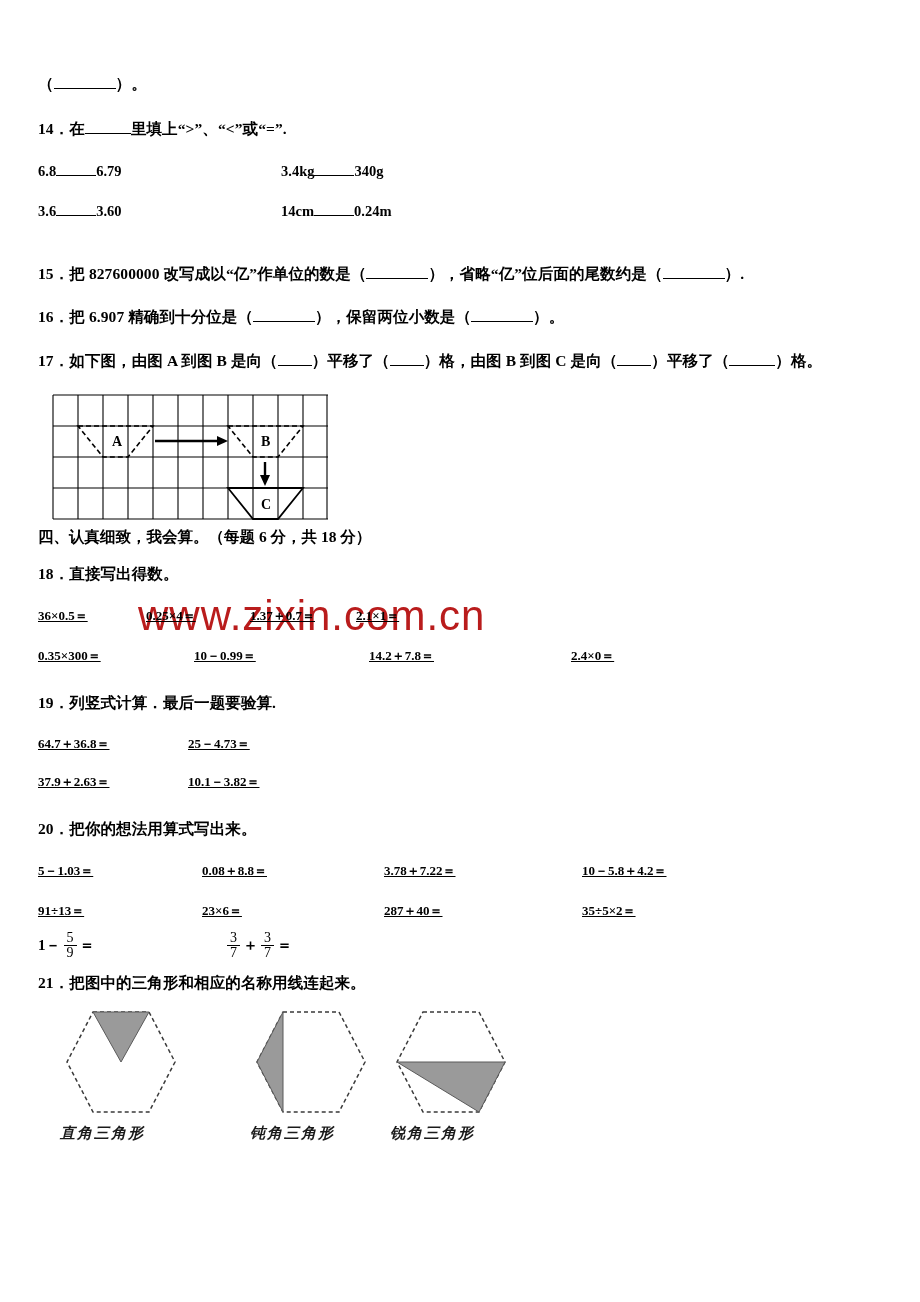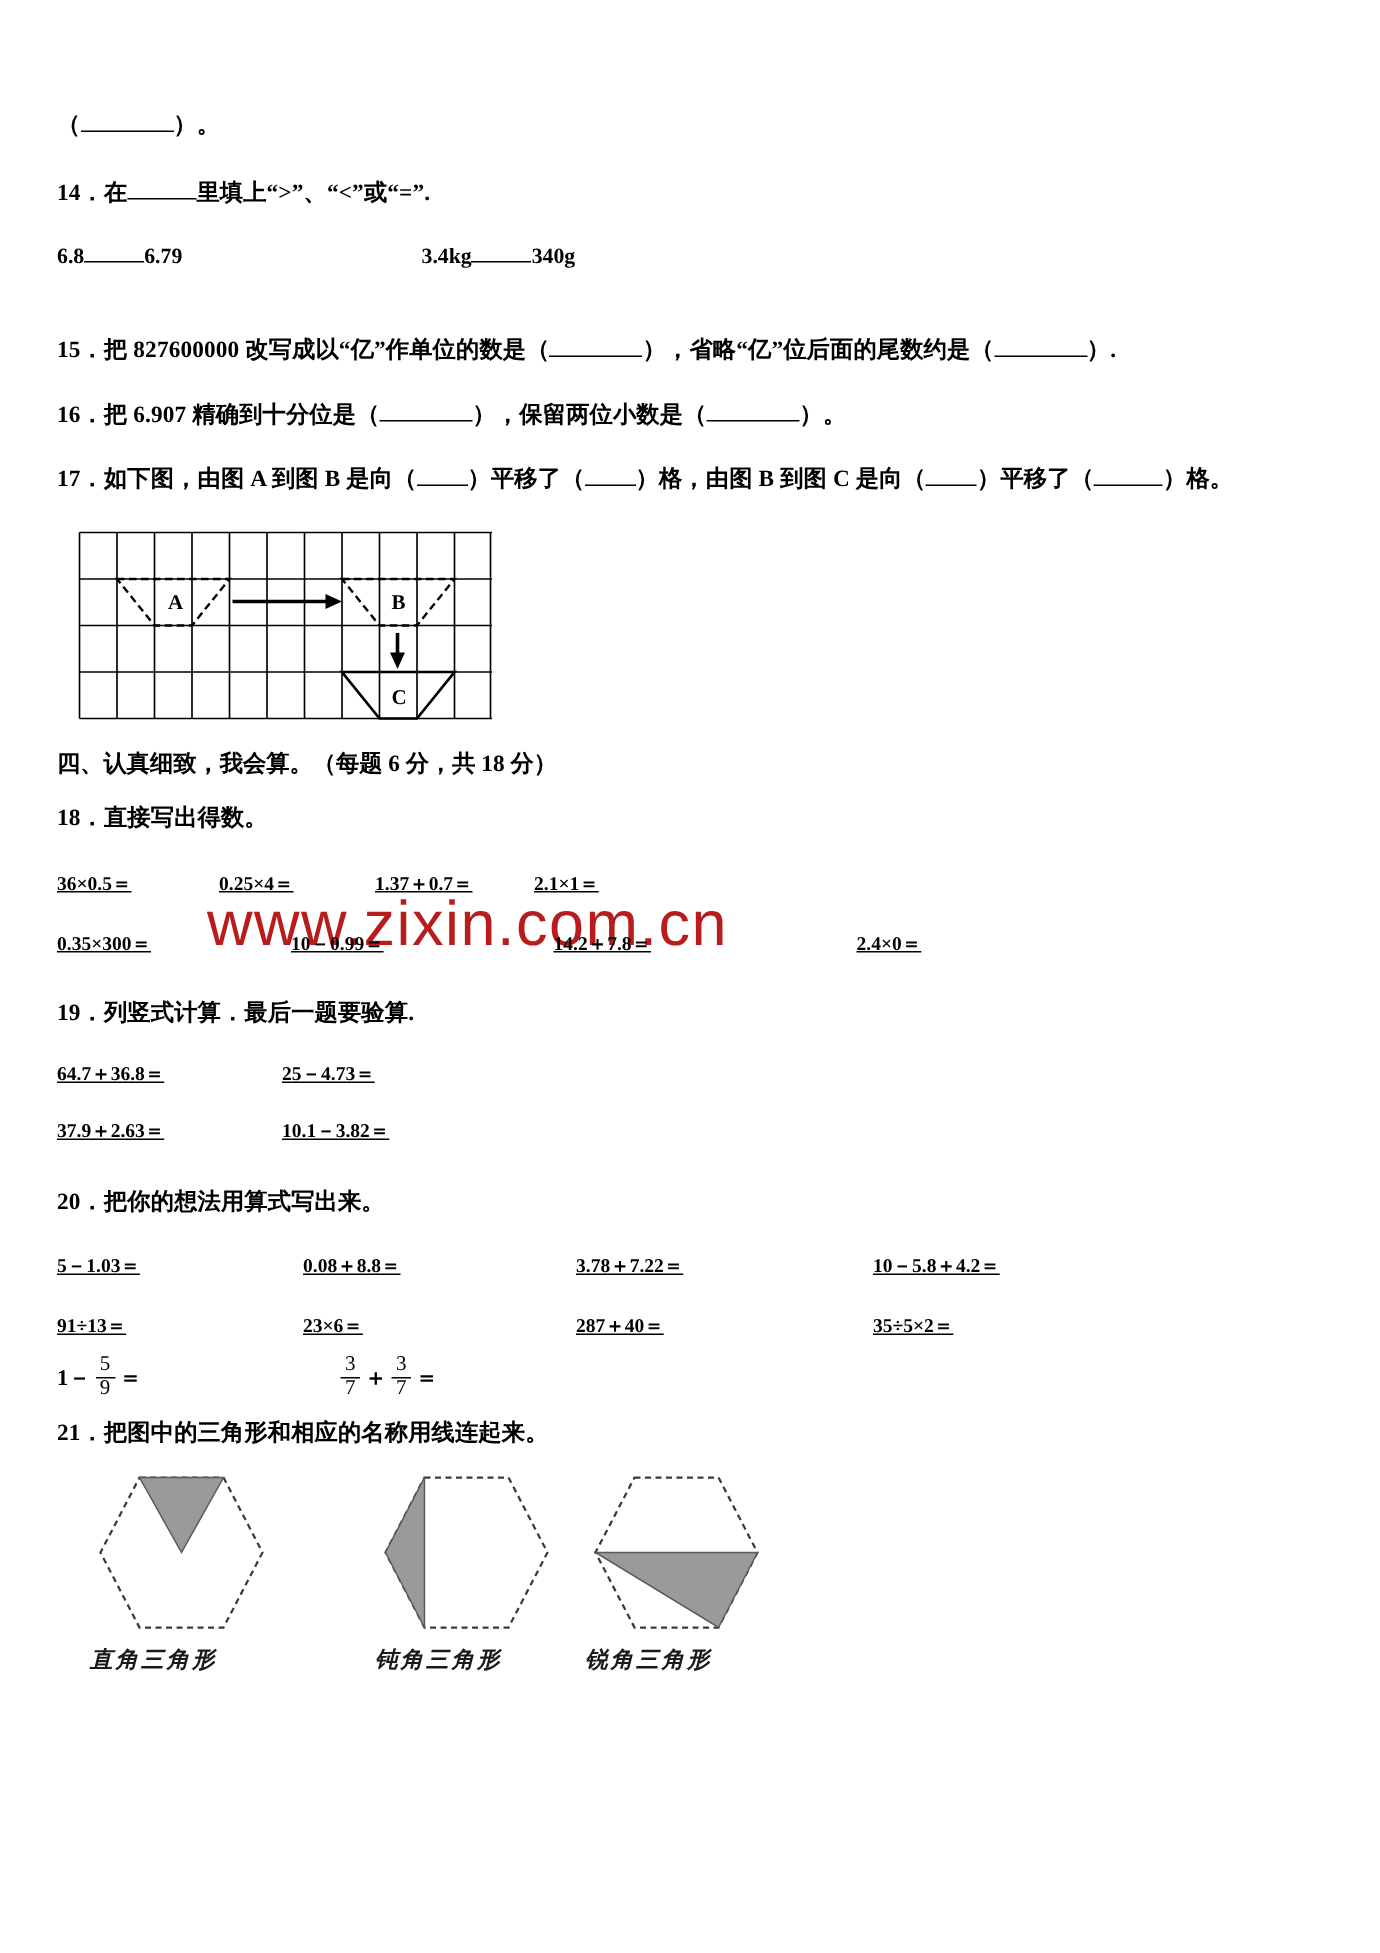--- a/index.html
+++ b/index.html
@@ -143,20 +143,28 @@
 
     <div class="cmp-row">
       <div class="cmp-col">
         <span>6.8</span><span class="u-line"></span><span>6.79</span>
       </div>
       <div class="cmp-col2">
         <span>3.4kg</span><span class="u-line"></span><span>340g</span>
       </div>
     </div>
 
+    <div class="cmp-row">
+      <div class="cmp-col">
+        <span>3.6</span><span class="u-line"></span><span>3.60</span>
+      </div>
+      <div class="cmp-col2">
+        <span>14cm</span><span class="u-line"></span><span>0.24m</span>
+      </div>
+    </div>
 
     <div class="qline" style="margin-top:41px">
       <span>15．</span><span>把 827600000 改写成以“亿”作单位的数是（</span><span class="blank-l"></span><span>），省略“亿”位后面的尾数约是（</span><span class="blank-l"></span><span>）.</span>
     </div>
 
     <div class="qline" style="margin-top:20px">
       <span>16．</span><span>把 6.907 精确到十分位是（</span><span class="blank-l"></span><span>），保留两位小数是（</span><span class="blank-l"></span><span>）。</span>
     </div>
 
     <div class="qline" style="margin-top:20px">
@@ -208,21 +216,21 @@
           </g>
 
           <g>
             <polygon points="176,94 251,94 226,125 201,125" fill="none" stroke="#000" stroke-width="1.8"></polygon>
           </g>
           <text x="209" y="115" font-family="Liberation Serif, serif" font-size="14" font-weight="bold" fill="#000">C</text>
         </svg>
       </div>
     </div>
 
-    <div class="sec-head" style="margin-top:16px">四、认真细致，我会算。（每题 6 分，共 18 分）</div>
+    <div class="sec-head" style="margin-top:3px">四、认真细致，我会算。（每题 6 分，共 18 分）</div>
 
     <div class="qline" style="margin-top:12px">
       <span>18．</span><span>直接写出得数。</span>
     </div>
     <div class="exprow" style="margin-top:22px">
       <div class="cell" style="width:108px">36×0.5＝</div>
       <div class="cell" style="width:104px">0.25×4＝</div>
       <div class="cell" style="width:106px">1.37＋0.7＝</div>
       <div class="cell">2.1×1＝</div>
     </div>

